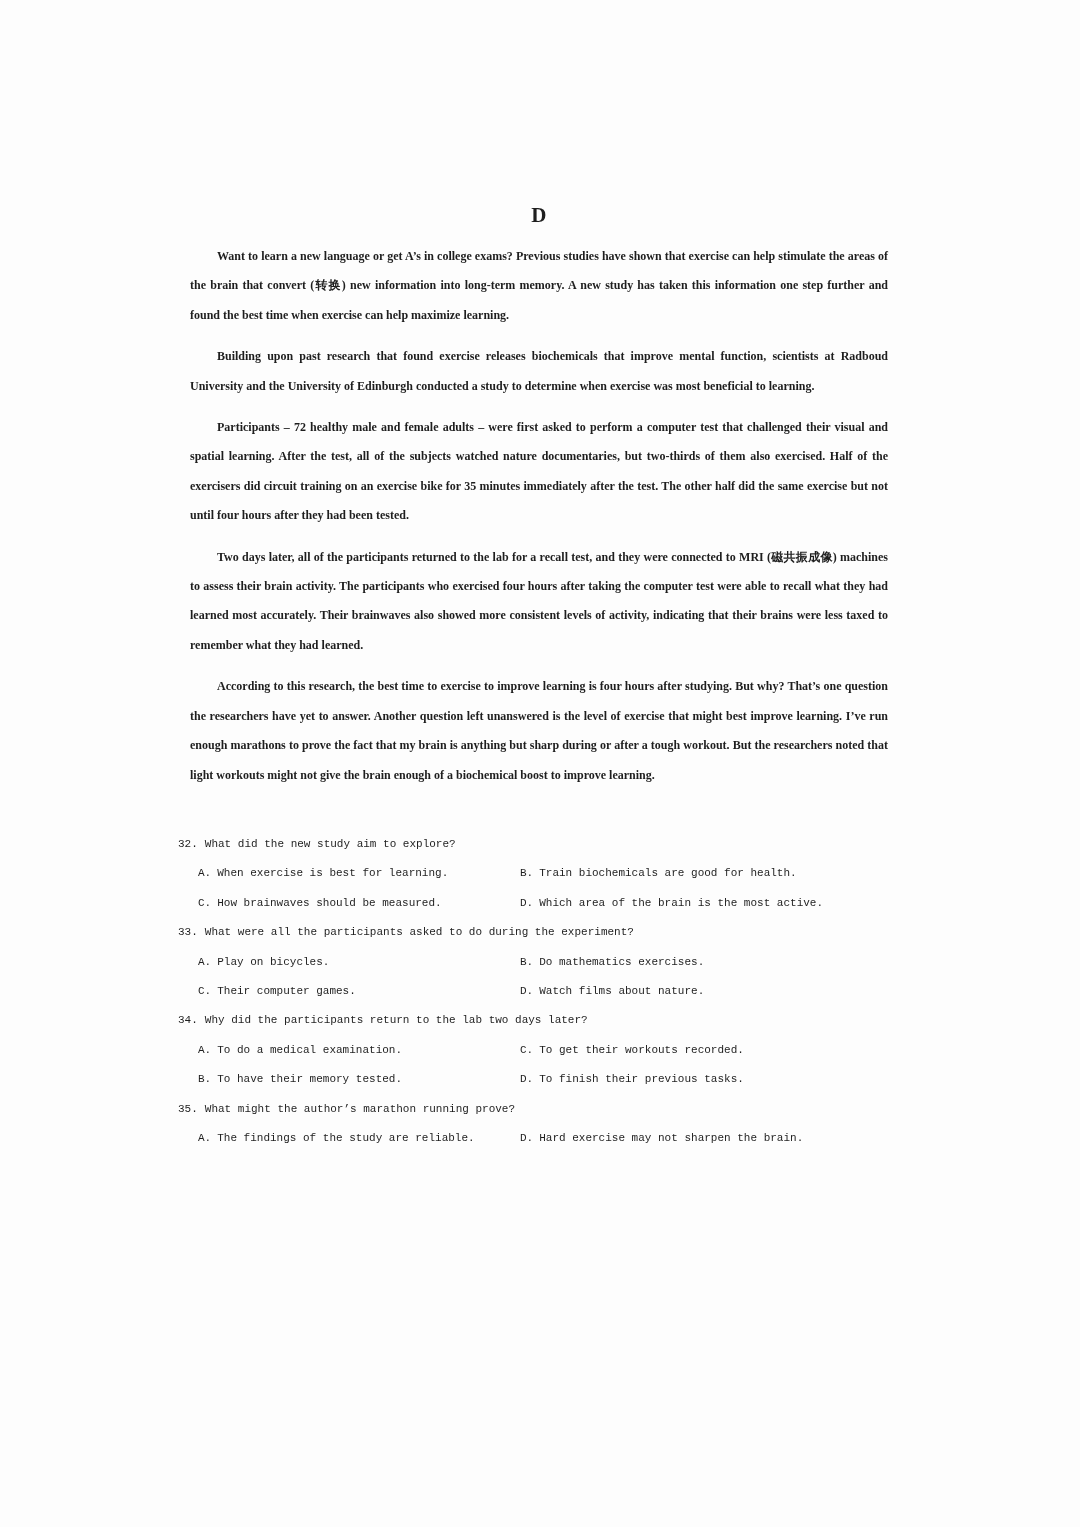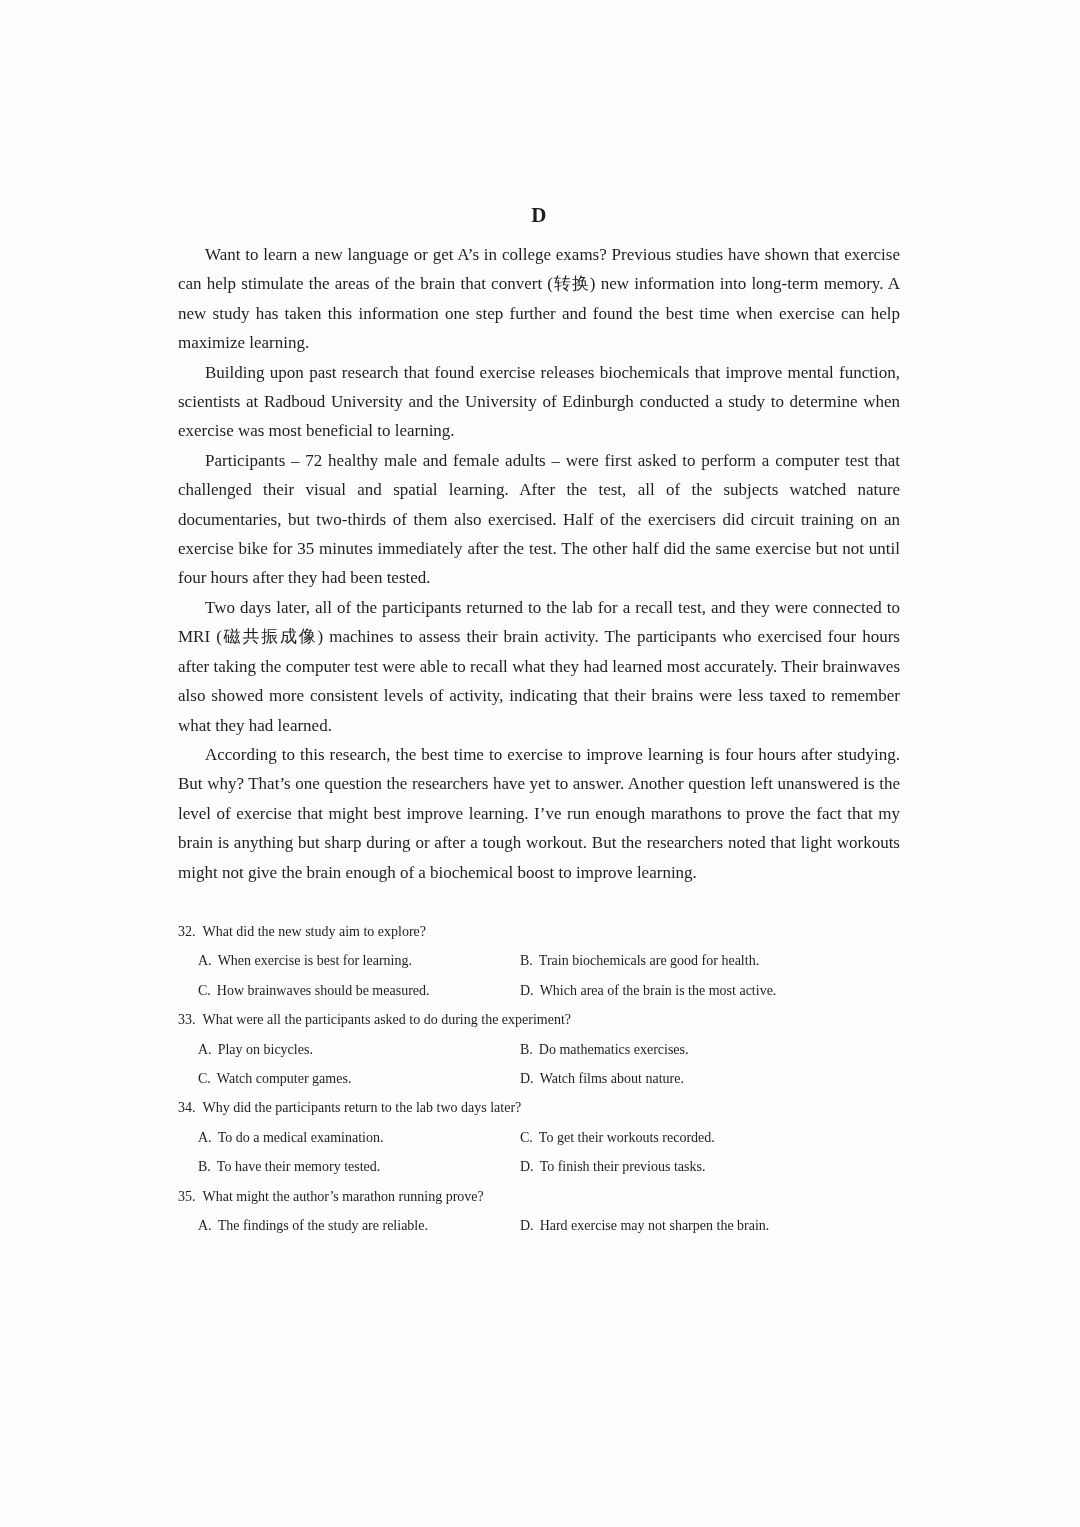--- a/index.html
+++ b/index.html
@@ -24,30 +24,32 @@
   }
   .section-title {
     margin: 0 0 10px 0;
     text-align: center;
     font-weight: bold;
     font-size: 21px;
     line-height: 30px;
     letter-spacing: 0.5px;
   }
   .para {
-    margin: 0;
-    font-size: 17px;
+    margin: 12px;
+    font-size: 12px;
     line-height: 29.4px;
     text-align: justify;
     text-indent: 27px;
+    font-weight: bold;
   }
   .questions {
-    margin-top: 30px;
-    font-size: 14px;
+    margin-top: 40px;
+    font-size: 11px;
     line-height: 29.4px;
+    font-family: Liberation Mono, monospace;
   }
   .q-line { white-space: nowrap; }
   .q-no { margin-right: 7px; }
   .opts {
     display: grid;
     grid-template-columns: 322px 1fr;
     margin-left: 20px;
   }
   .opt { white-space: nowrap; }
   .opt-label { margin-right: 6px; }
@@ -80,21 +82,21 @@
         </div>
       </div>
 
       <div class="question">
         <div class="q-line">
           <span class="q-no">33.</span><span>What were all the participants asked to do during the experiment?</span>
         </div>
         <div class="opts">
           <div class="opt"><span class="opt-label">A.</span><span>Play on bicycles.</span></div>
           <div class="opt"><span class="opt-label">B.</span><span>Do mathematics exercises.</span></div>
-          <div class="opt"><span class="opt-label">C.</span><span>Watch computer games.</span></div>
+          <div class="opt"><span class="opt-label">C.</span><span>Their computer games.</span></div>
           <div class="opt"><span class="opt-label">D.</span><span>Watch films about nature.</span></div>
         </div>
       </div>
 
       <div class="question">
         <div class="q-line">
           <span class="q-no">34.</span><span>Why did the participants return to the lab two days later?</span>
         </div>
         <div class="opts">
           <div class="opt"><span class="opt-label">A.</span><span>To do a medical examination.</span></div>

